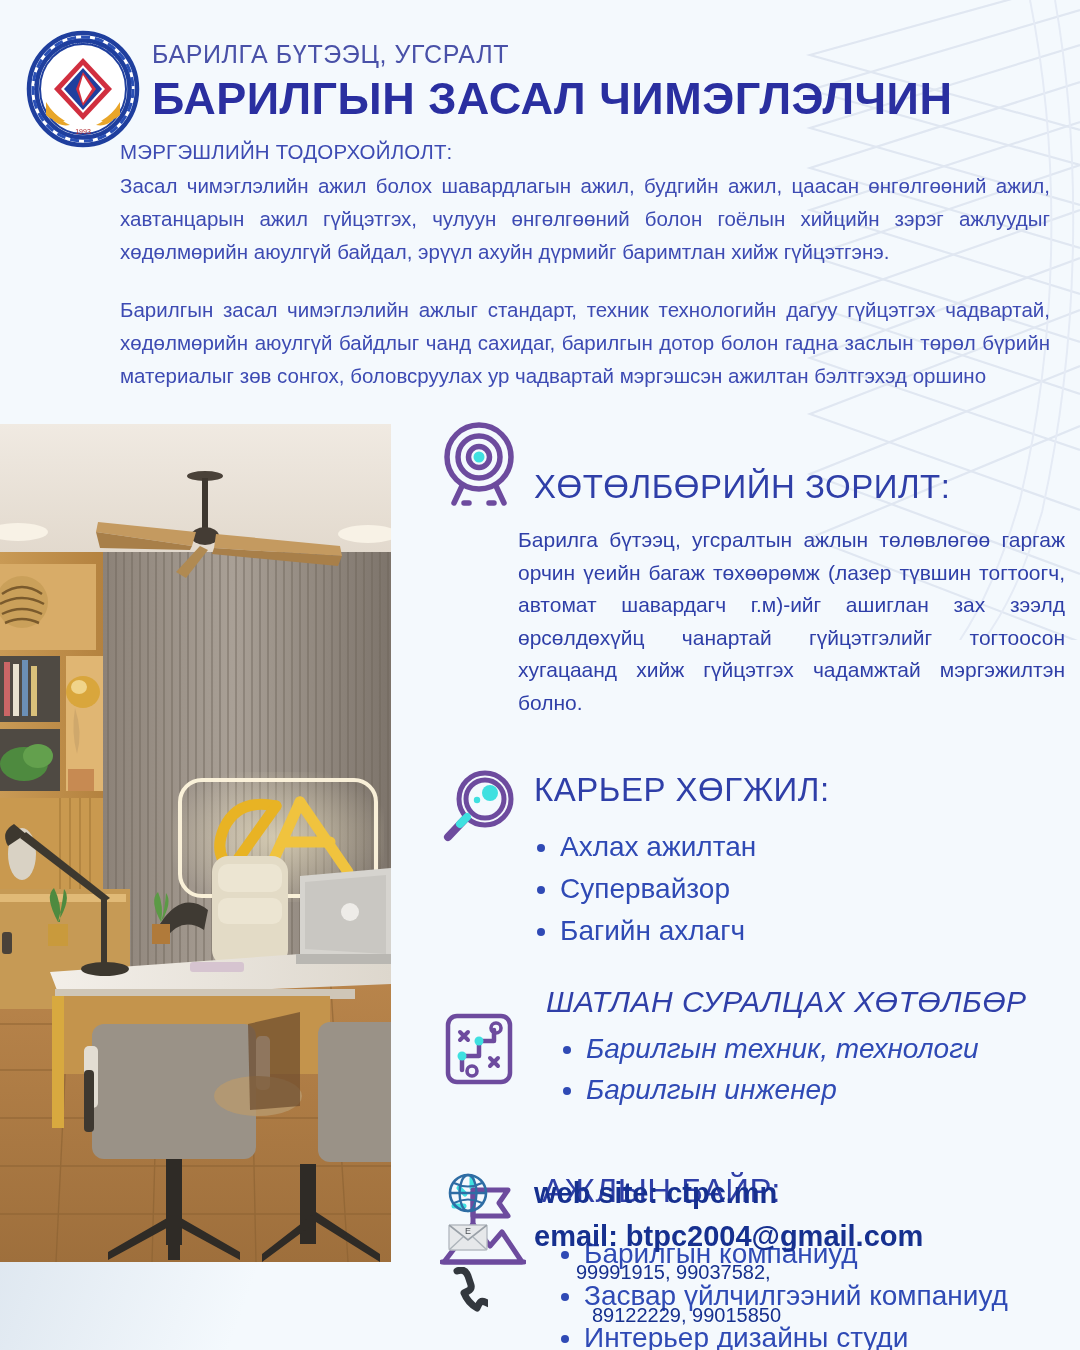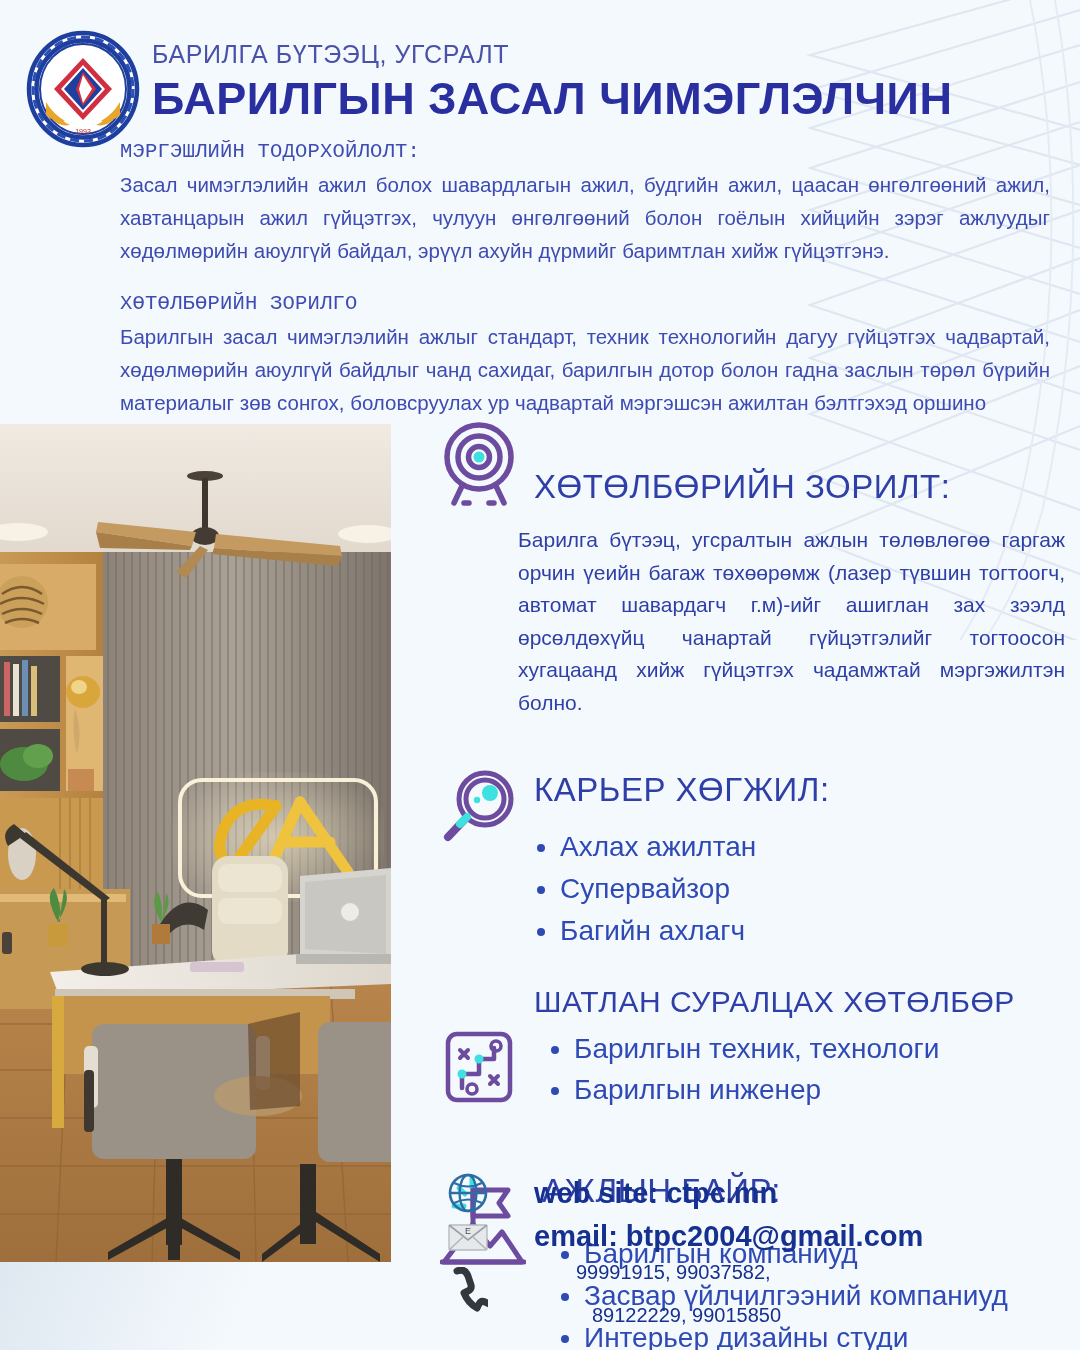--- a/index.html
+++ b/index.html
@@ -21,21 +21,21 @@
   .logo{position:absolute;left:22px;top:28px;width:122px;height:122px;}
   .title-block{position:absolute;left:152px;top:40px;}
   .subtitle{font-size:25px;letter-spacing:.6px;color:#4951a8;font-weight:400;
     font-family:"Liberation Sans",sans-serif;white-space:nowrap;}
   .maintitle{font-size:45px;font-weight:bold;color:#2a2fa0;letter-spacing:.5px;
     margin-top:4px;white-space:nowrap;font-family:"Liberation Sans",sans-serif;}
 
   
   .intro{position:absolute;left:120px;top:140px;width:930px;color:#3d4bb3;}
   .sec-head{font-size:20.5px;letter-spacing:.2px;color:#3d4bb3;margin-bottom:5px;
-    font-family:Liberation Mono, monospace;}
+    font-family:Liberation Sans, sans-serif;}
   .para{font-size:20.5px;line-height:1.62;text-align:justify;color:#3d4bb3;
     font-family:"Liberation Sans",sans-serif;}
   .intro .gap{height:24px;}
 
   
   .photo{position:absolute;left:0;top:424px;width:391px;height:838px;overflow:hidden;}
 
   
   .col{position:absolute;left:440px;top:420px;width:625px;}
 
@@ -126,21 +126,20 @@
     <div class="title-block">
       <div class="subtitle">БАРИЛГА БҮТЭЭЦ, УГСРАЛТ</div>
       <div class="maintitle">БАРИЛГЫН ЗАСАЛ ЧИМЭГЛЭЛЧИН</div>
     </div>
   </div>
 
   <div class="intro">
     <div class="sec-head">МЭРГЭШЛИЙН ТОДОРХОЙЛОЛТ:</div>
     <div class="para">Засал чимэглэлийн ажил болох шавардлагын ажил, будгийн ажил, цаасан өнгөлгөөний ажил, хавтанцарын ажил гүйцэтгэх, чулуун өнгөлгөөний болон гоёлын хийцийн зэрэг ажлуудыг хөдөлмөрийн аюулгүй байдал, эрүүл ахуйн дүрмийг баримтлан хийж гүйцэтгэнэ.</div>
     <div class="gap"></div>
-    <div class="sec-head">ХӨТӨЛБӨРИЙН ЗОРИЛГО</div>
     <div class="para">Барилгын засал чимэглэлийн ажлыг стандарт, техник технологийн дагуу гүйцэтгэх чадвартай, хөдөлмөрийн аюулгүй байдлыг чанд сахидаг, барилгын дотор болон гадна заслын төрөл бүрийн материалыг зөв сонгох, боловсруулах ур чадвартай мэргэшсэн ажилтан бэлтгэхэд оршино</div>
   </div>
 
   <div class="photo">
     <svg viewBox="0 0 391 838" width="391" height="838" preserveAspectRatio="none">
       <defs>
         <linearGradient id="ceil" x1="0" y1="0" x2="0" y2="1">
           <stop offset="0%" stop-color="#f0eae2"></stop>
             <stop offset="100%" stop-color="#e2d9cd"></stop>
         </linearGradient>
@@ -378,21 +377,21 @@
           <ul class="bullets" style="margin-top:18px;">
             <li>Ахлах ажилтан</li>
             <li>Супервайзор</li>
             <li>Багийн ахлагч</li>
           </ul>
         </div>
       </div>
     </div>
 
     <div class="blk" style="margin-top:32px;">
-      <div class="blk-head" style="align-items:flex-end;gap:16px;">
+      <div class="blk-head" style="align-items:center;gap:28px;font-style:italic;">
         <svg class="icon" width="78" height="86" viewBox="0 0 78 86" style="margin-top:6px;">
           <rect x="8" y="8" width="62" height="66" rx="9" fill="none" stroke="#6d4b9e" stroke-width="4.5"></rect>
           <path d="M22,62 L22,48 L39,48 L39,33 L54,33 L54,22" fill="none" stroke="#6d4b9e" stroke-width="4.5" stroke-linecap="round" stroke-linejoin="round"></path>
           <circle cx="22" cy="48" r="4.5" fill="#3fe0e0"></circle>
           <circle cx="39" cy="33" r="4.5" fill="#3fe0e0"></circle>
           <g stroke="#6d4b9e" stroke-width="4" stroke-linecap="round">
             <path d="M20,24 L28,32 M28,24 L20,32"></path>
             <path d="M50,50 L58,58 M58,50 L50,58"></path>
           </g>
           <g fill="none" stroke="#6d4b9e" stroke-width="3.6">

